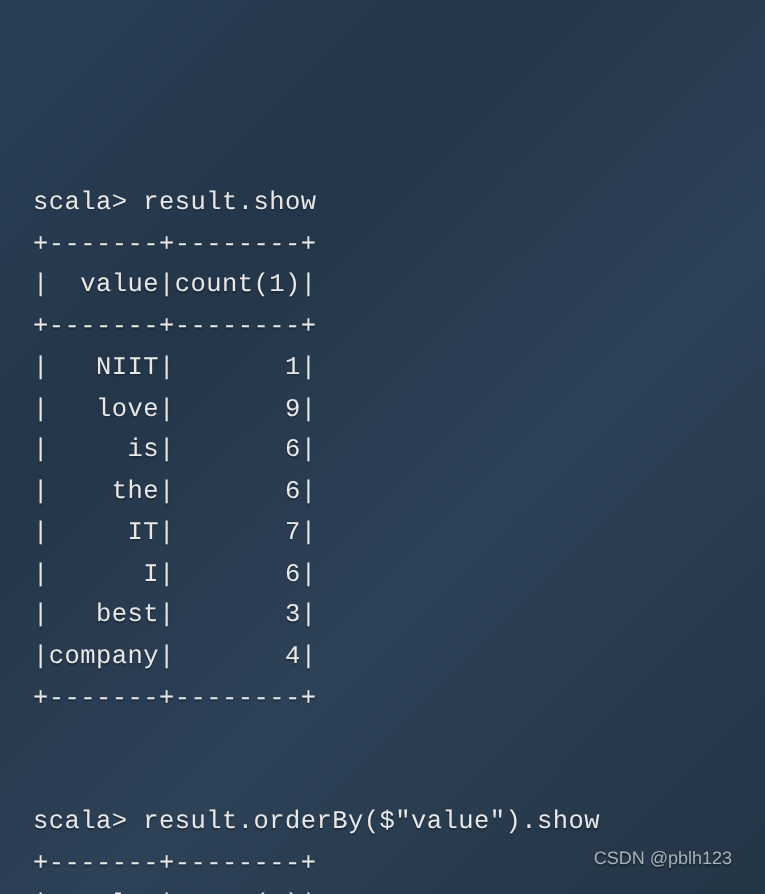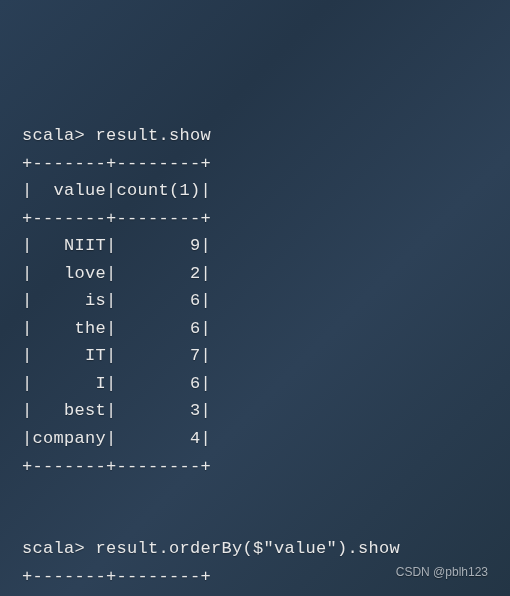--- a/index.html
+++ b/index.html
@@ -39,22 +39,22 @@
   </style>
 </head>
 <body>
 
 
 
 <div class="terminal-content"><span>scala&gt; result.show</span>
 <span>+-------+--------+</span>
 <span>|  value|count(1)|</span>
 <span>+-------+--------+</span>
-<span>|   NIIT|       9|</span>
-<span>|   love|       2|</span>
+<span>|   NIIT|       1|</span>
+<span>|   love|       9|</span>
 <span>|     is|       6|</span>
 <span>|    the|       6|</span>
 <span>|     IT|       7|</span>
 <span>|      I|       6|</span>
 <span>|   best|       3|</span>
 <span>|company|       4|</span>
 <span>+-------+--------+</span>
 <span></span>
 <span></span>
 <span>scala&gt; result.orderBy($"value").show</span>

